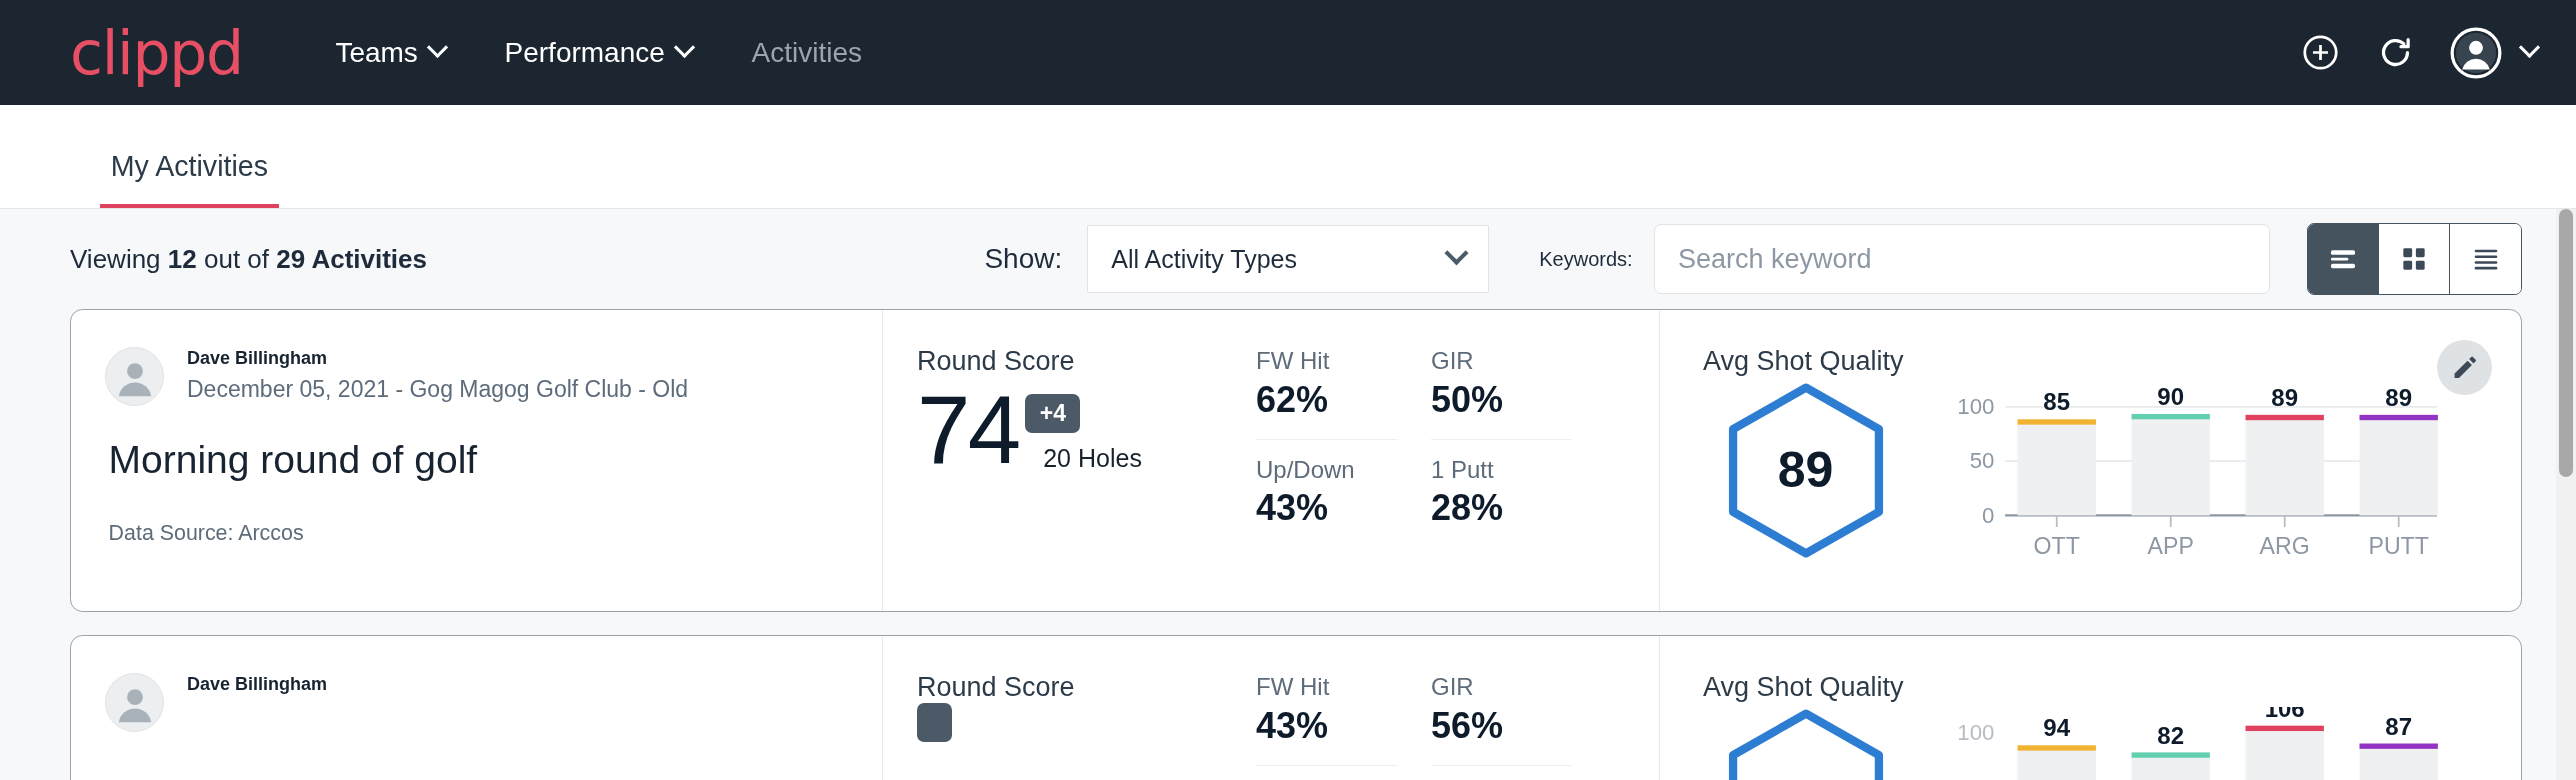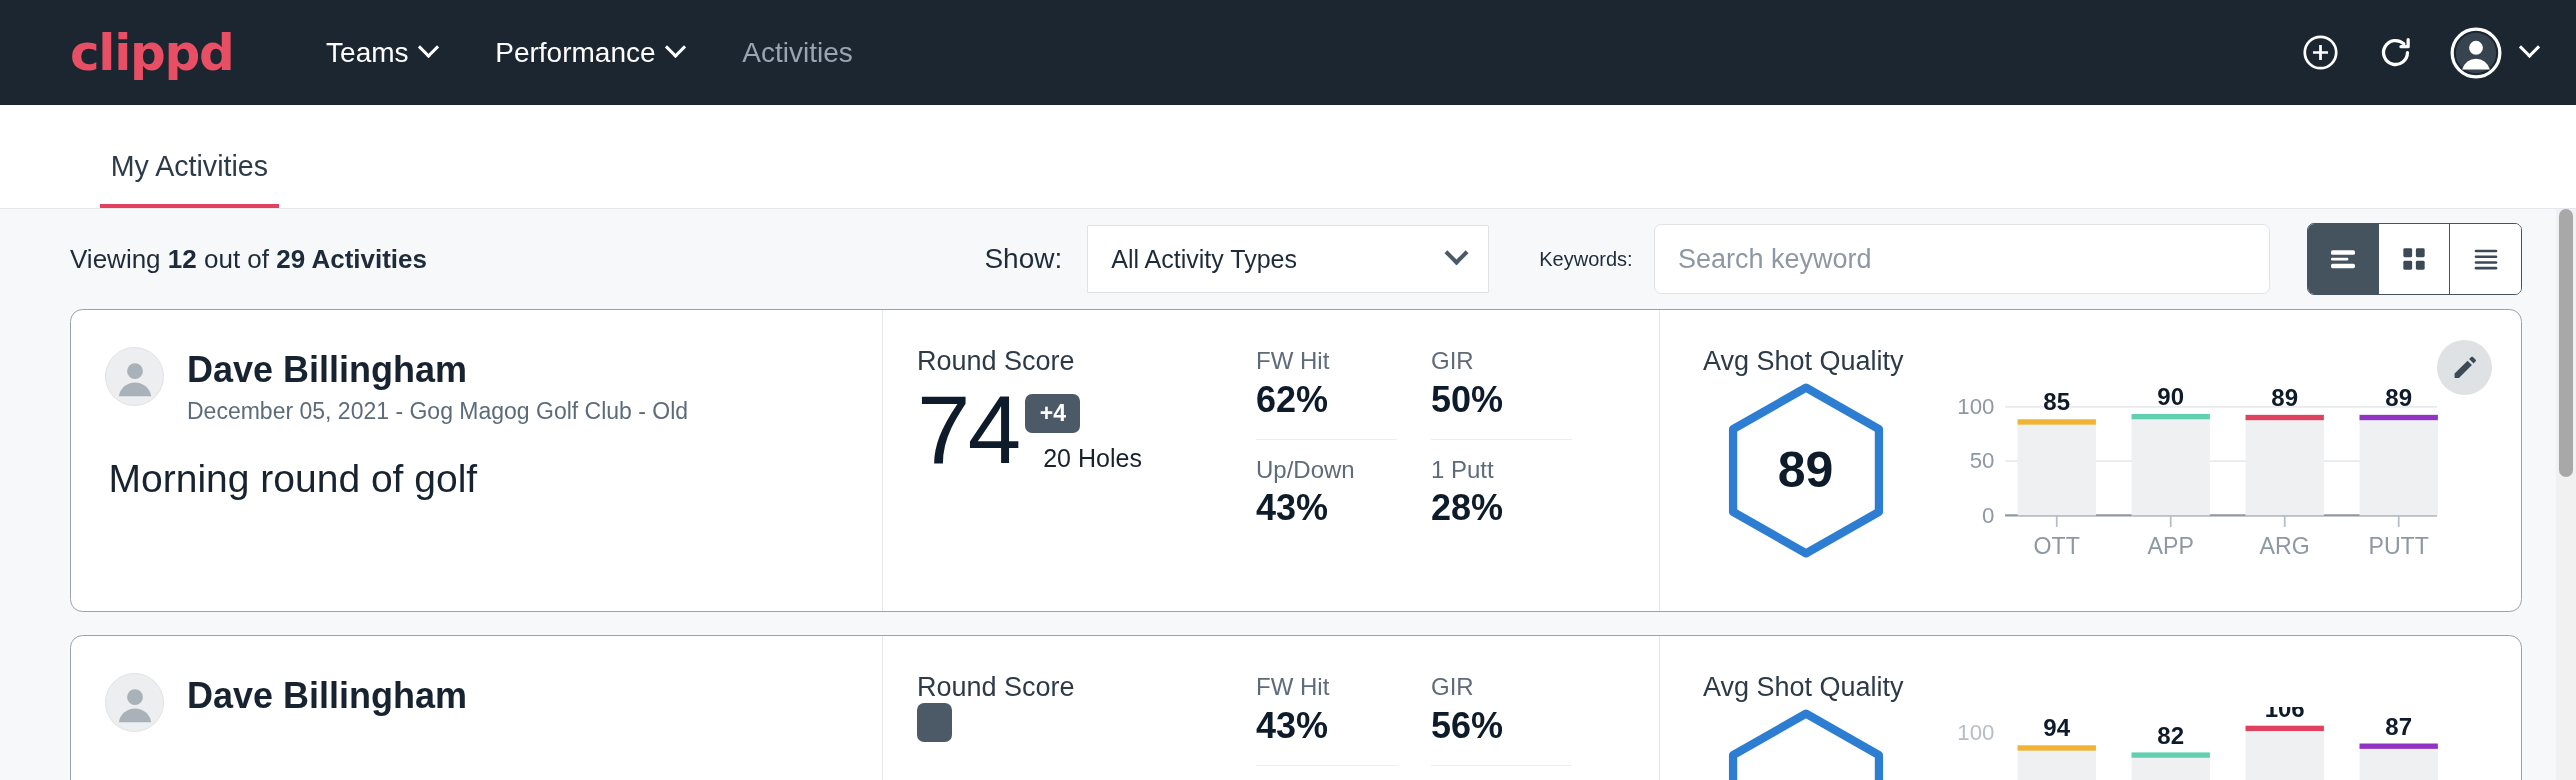--- a/index.html
+++ b/index.html
@@ -14,22 +14,22 @@
   
   .navbar {
     height: 105px;
     background: #1b2631;
     display: flex;
     align-items: center;
     padding: 0 39px 0 70px;
     position: relative;
   }
   .logo {
-    font-size: 50px;
-    font-weight: 700;
+    font-size: 60px;
+    font-weight: 400;
     color: #e94f64;
     letter-spacing: -1.3px;
     margin-right: 89px;
     font-family: "DejaVu Sans", sans-serif;
   }
   .nav-links { display: flex; align-items: center; gap: 52px; }
   .nav-link {
     display: flex; align-items: center; gap: 12.5px;
     font-size: 28px; color: #ffffff; cursor: pointer;
     padding: 9px 3.6px; white-space: nowrap;
@@ -122,21 +122,21 @@
     border-right: 0.9px solid #e6e9ec;
     flex-shrink: 0;
   }
   .person { display: flex; align-items: flex-start; gap: 23px; }
   .pavatar {
     width: 59px; height: 59px; border-radius: 50%;
     background: #eceef0; border: 0.9px solid #e0e3e6;
     display: flex; align-items: center; justify-content: center;
     flex-shrink: 0;
   }
-  .pname { font-size: 36px; font-weight: 700; color: #172330; line-height: 1.25; }
+  .pname { font-size: 18px; font-weight: 700; color: #172330; line-height: 1.25; }
   .pmeta { font-size: 23px; color: #5d6b7a; margin-top: 6.2px; }
   .ctitle { font-size: 39px; font-weight: 400; color: #172330; margin: 32px 0 0 3.6px; }
   .csource { font-size: 21.4px; color: #5d6b7a; margin-top: 39px; margin-left: 3.6px; }
 
   .col-score {
     width: 357px; padding: 36px 0 0 34px; flex-shrink: 0;
   }
   .sect-label { font-size: 27px; color: #2d3b49; }
   .scorerow { display: flex; align-items: flex-end; margin-top: 5.4px; }
   .bignum { font-size: 96px; font-weight: 400; color: #0d1b2a; line-height: 1; letter-spacing: -2.7px; }
@@ -290,20 +290,21 @@
             <circle cx="12" cy="9.4" r="3.5" fill="#a9b1b9"></circle>
             <path d="M4.8 20.5a7.3 7.3 0 0 1 14.4 0z" fill="#a9b1b9"></path>
           </svg>
         </div>
         <div>
           <div class="pname">Dave Billingham</div>
           <div class="pmeta">December 05, 2021 - Gog Magog Golf Club - Old</div>
         </div>
       </div>
       <div class="ctitle">Morning round of golf</div>
+      <div class="csource">Data Source: Arccos</div>
     </div>
 
     <div class="col-score">
       <div class="sect-label">Round Score</div>
       <div class="scorerow">
         <span class="bignum">74</span>
         <span class="overpar">+4</span>
         <span class="holes">20 Holes</span>
       </div>
     </div>

